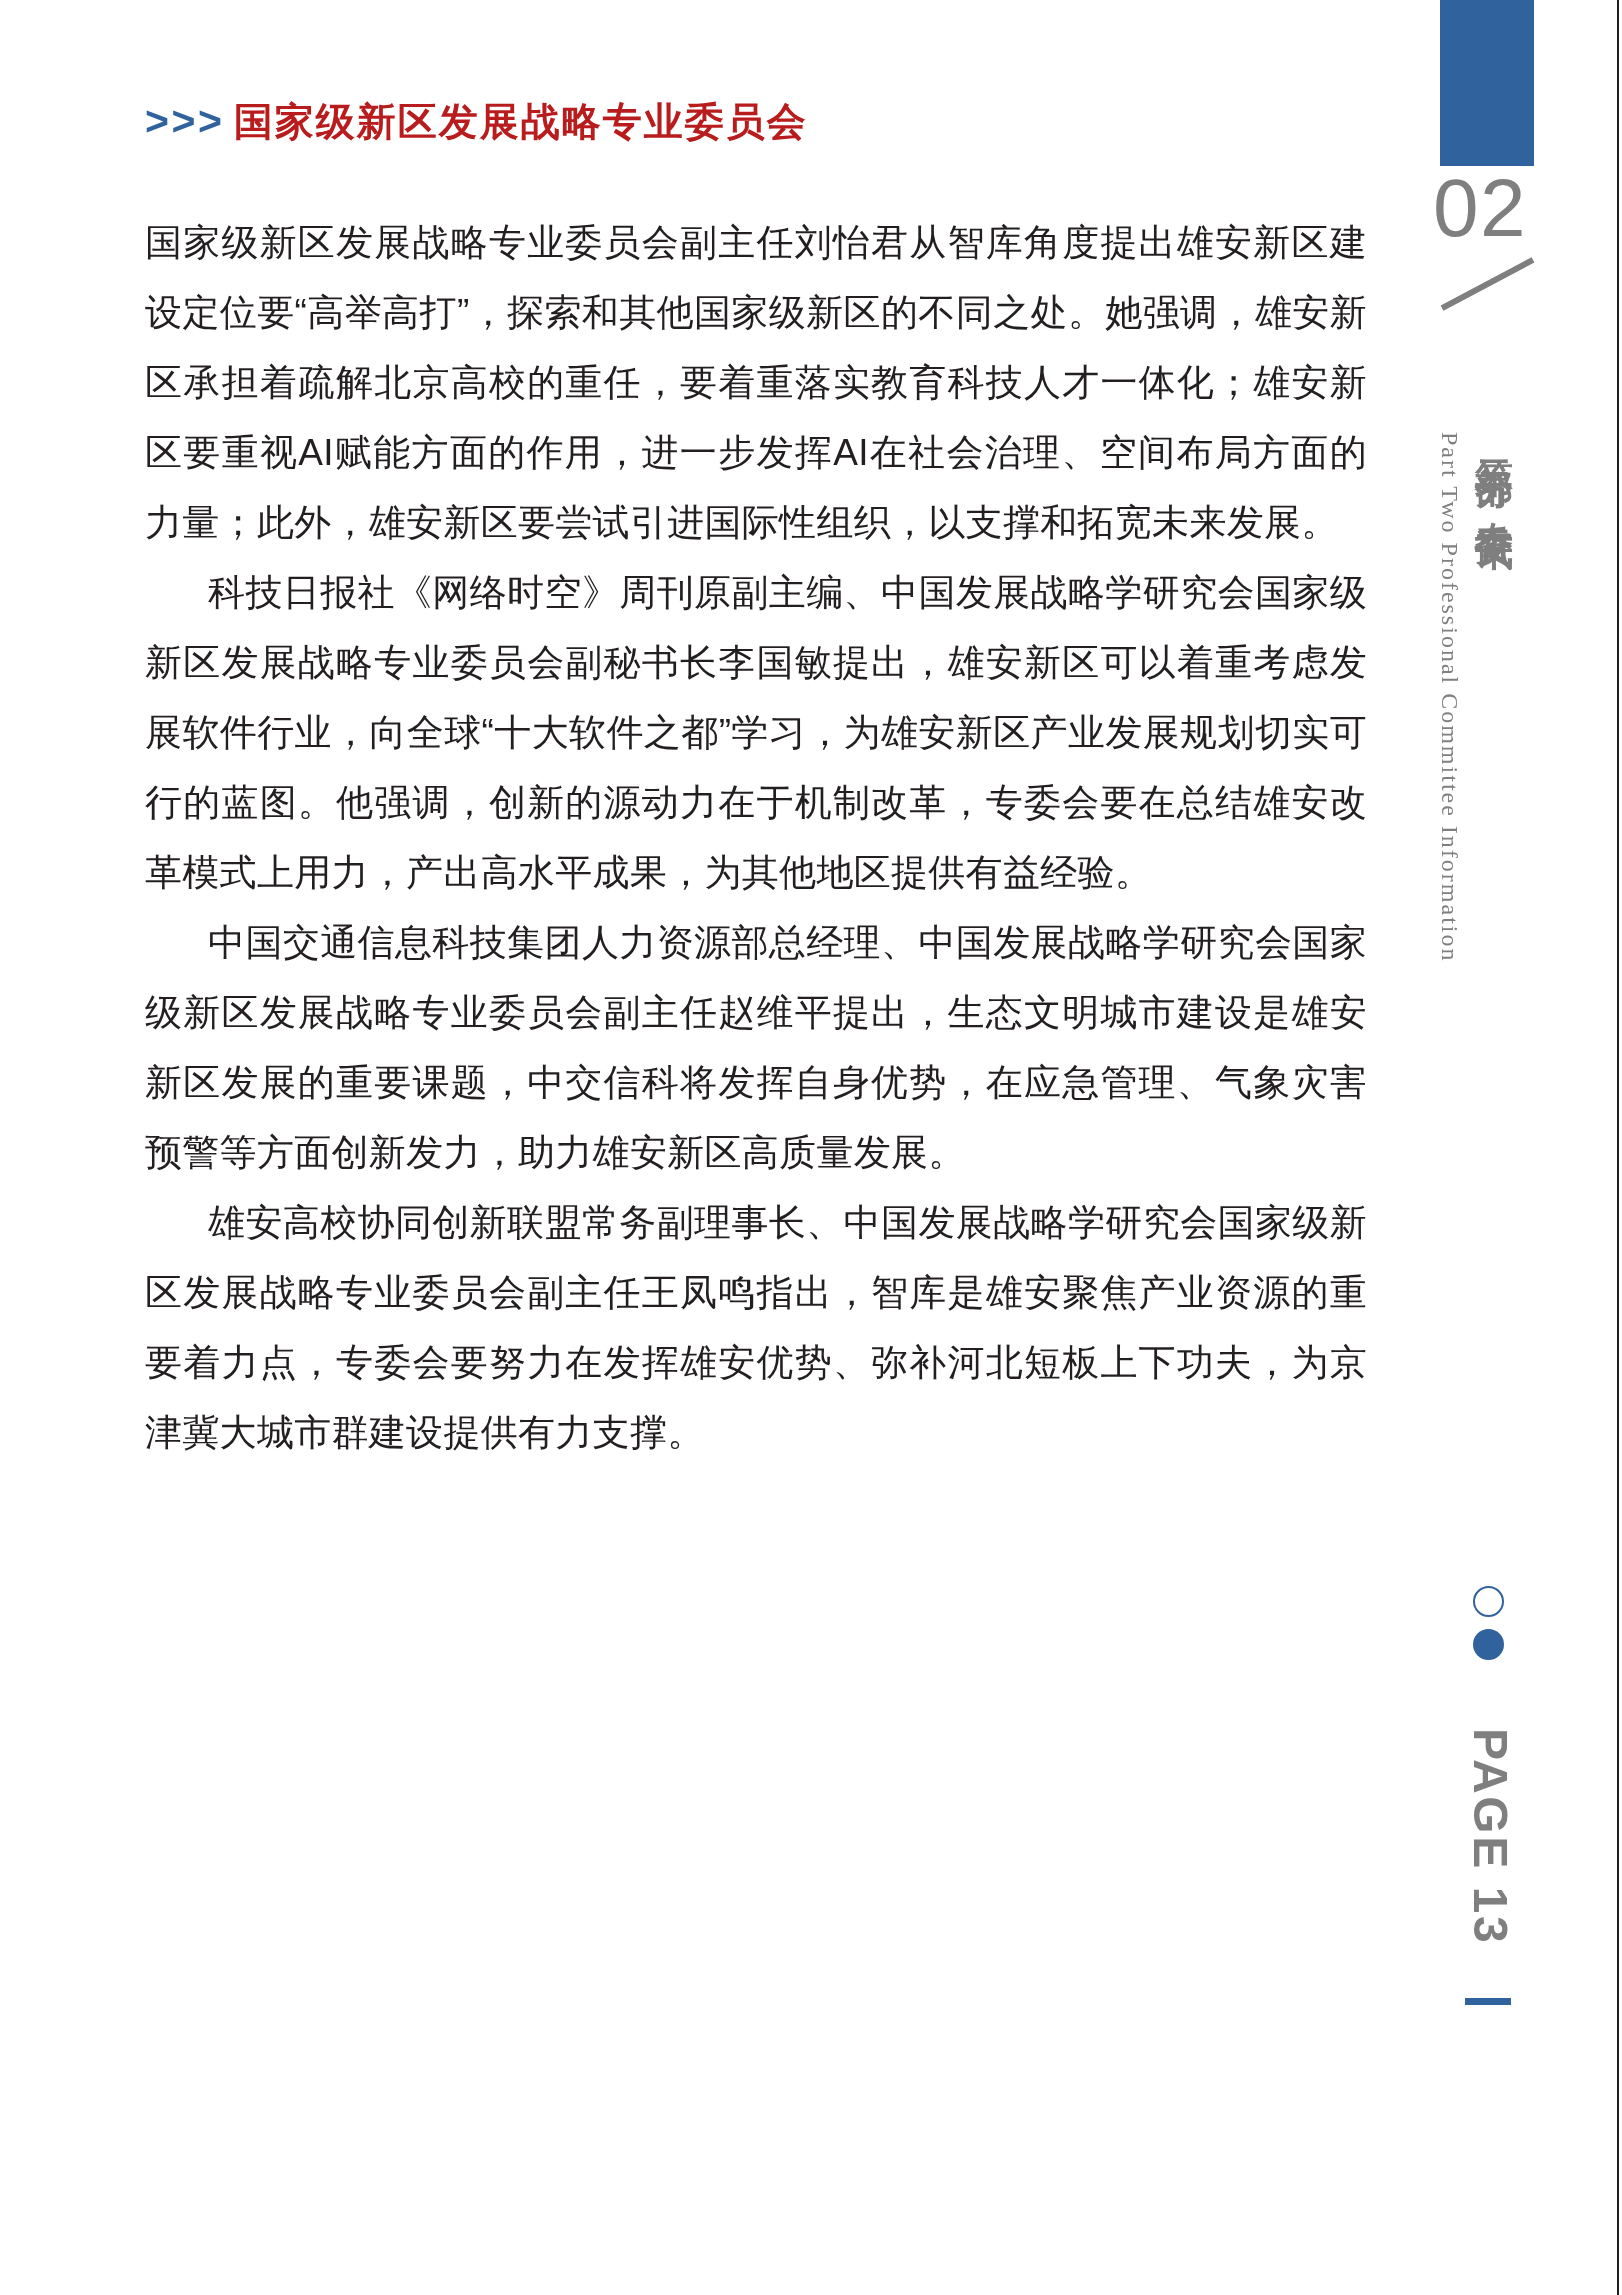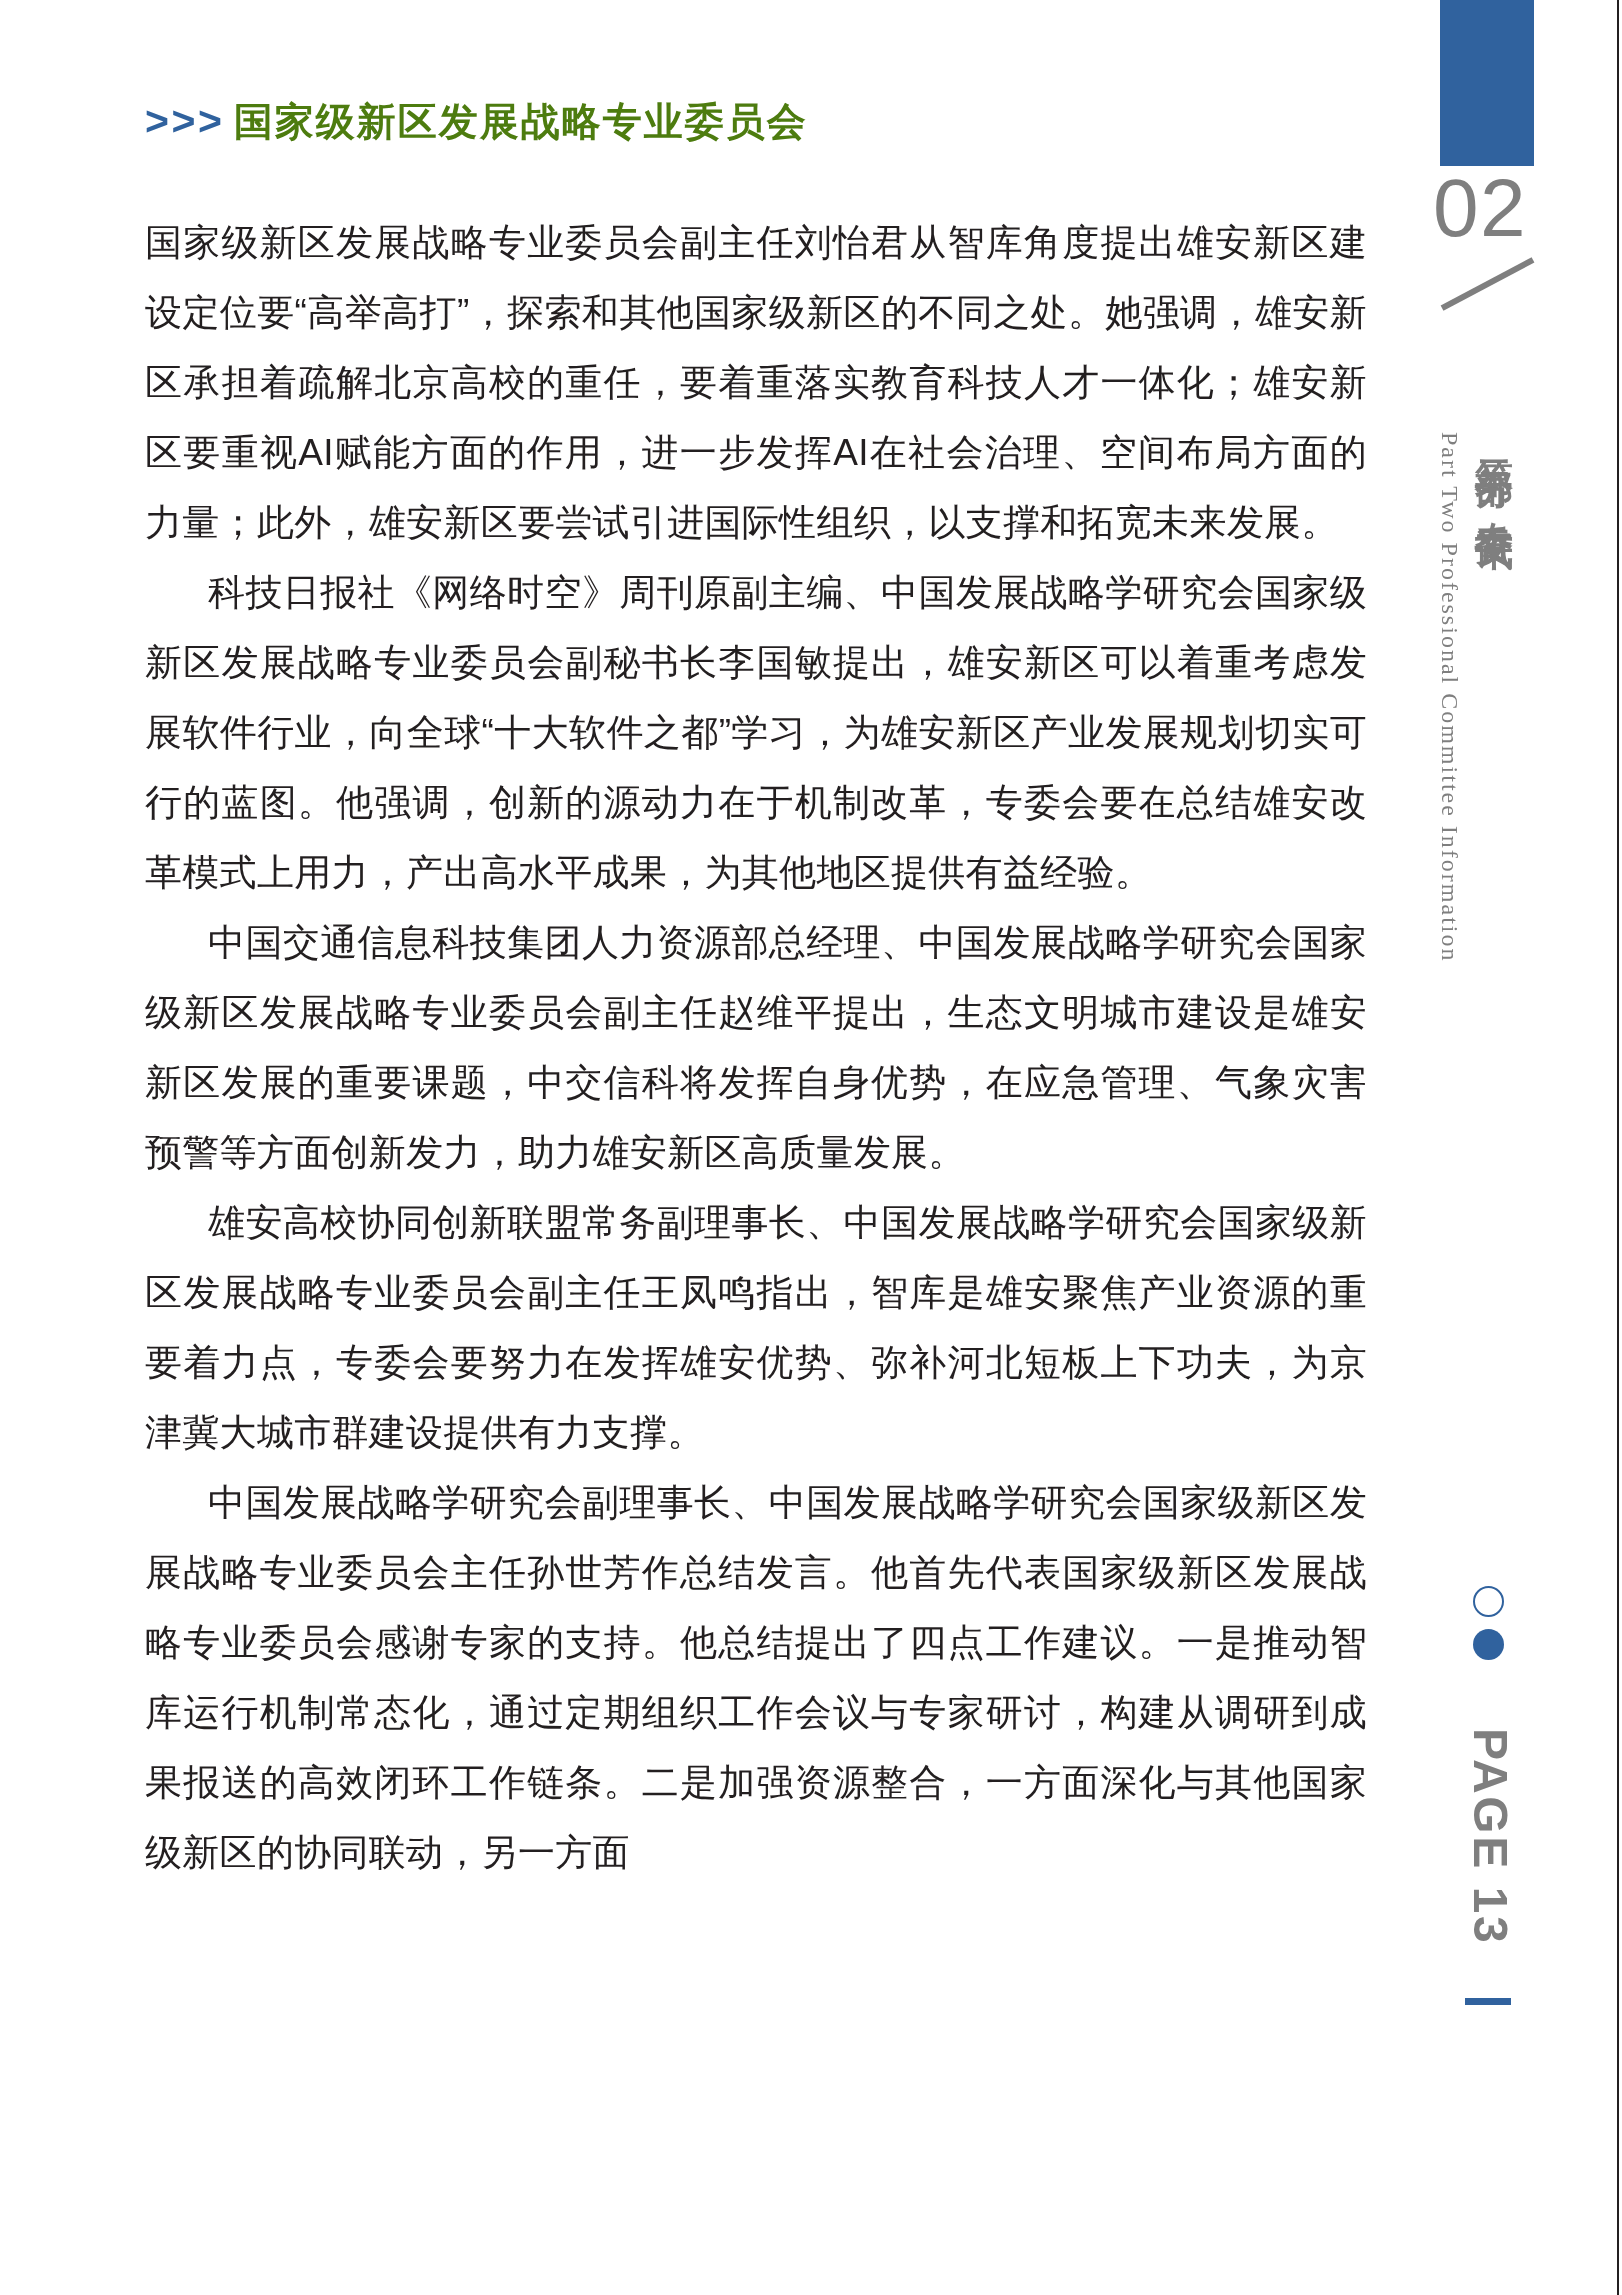--- a/index.html
+++ b/index.html
@@ -179,21 +179,21 @@
     font-weight: bold;
     color: #30629e;
     letter-spacing: 2.6px;
     line-height: 1;
     margin-right: 9.2px;
   }
   .heading-text {
     font-family: "Liberation Sans", "DejaVu Sans", sans-serif;
     font-size: 39px;
     font-weight: bold;
-    color: #4d7c0f;
+    color: #b91c1c;
     letter-spacing: 2px;
     line-height: 1;
   }
 
   .body-block {
     position: absolute;
     top: 208px;
     left: 145px;
     width: 1222px;
   }
@@ -246,19 +246,18 @@
     <div class="heading">
       <span class="chevrons">&gt;&gt;&gt;</span>
       <span class="heading-text">国家级新区发展战略专业委员会</span>
     </div>
 
     <div class="body-block" id="body-block">
         <p class="para">国家级新区发展战略专业委员会副主任刘怡君从智库角度提出雄安新区建设定位要“高举高打”，探索和其他国家级新区的不同之处。她强调，雄安新区承担着疏解北京高校的重任，要着重落实教育科技人才一体化；雄安新区要重视AI赋能方面的作用，进一步发挥AI在社会治理、空间布局方面的力量；此外，雄安新区要尝试引进国际性组织，以支撑和拓宽未来发展。</p>
         <p class="para indent">科技日报社《网络时空》周刊原副主编、中国发展战略学研究会国家级新区发展战略专业委员会副秘书长李国敏提出，雄安新区可以着重考虑发展软件行业，向全球“十大软件之都”学习，为雄安新区产业发展规划切实可行的蓝图。他强调，创新的源动力在于机制改革，专委会要在总结雄安改革模式上用力，产出高水平成果，为其他地区提供有益经验。</p>
         <p class="para indent">中国交通信息科技集团人力资源部总经理、中国发展战略学研究会国家级新区发展战略专业委员会副主任赵维平提出，生态文明城市建设是雄安新区发展的重要课题，中交信科将发挥自身优势，在应急管理、气象灾害预警等方面创新发力，助力雄安新区高质量发展。</p>
         <p class="para indent">雄安高校协同创新联盟常务副理事长、中国发展战略学研究会国家级新区发展战略专业委员会副主任王凤鸣指出，智库是雄安聚焦产业资源的重要着力点，专委会要努力在发挥雄安优势、弥补河北短板上下功夫，为京津冀大城市群建设提供有力支撑。</p>
-        <p class="para indent">中国发展战略学研究会副理事长、中国发展战略学研究会国家级新区发展战略专业委员会主任孙世芳作总结发言。他首先代表国家级新区发展战略专业委员会感谢专家的支持。他总结提出了四点工作建议。一是推动智库运行机制常态化，通过定期组织工作会议与专家研讨，构建从调研到成果报送的高效闭环工作链条。二是加强资源整合，一方面深化与其他国家级新区的协同联动，另一方面</p>
       </div>
 
   </div>
 
 </div>
 
 
 </body></html>

